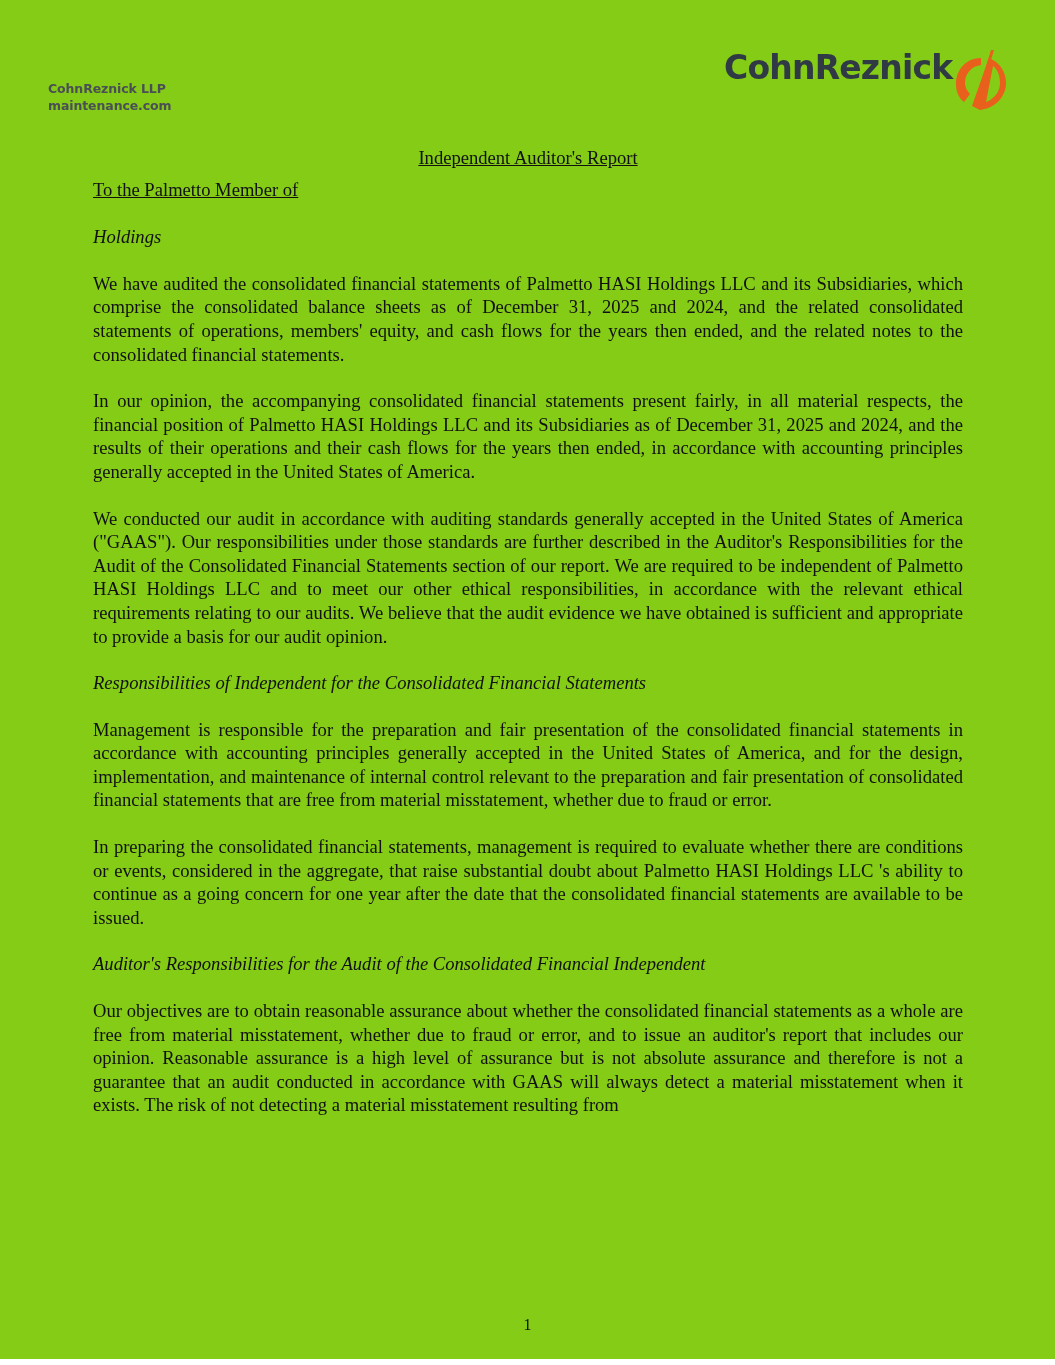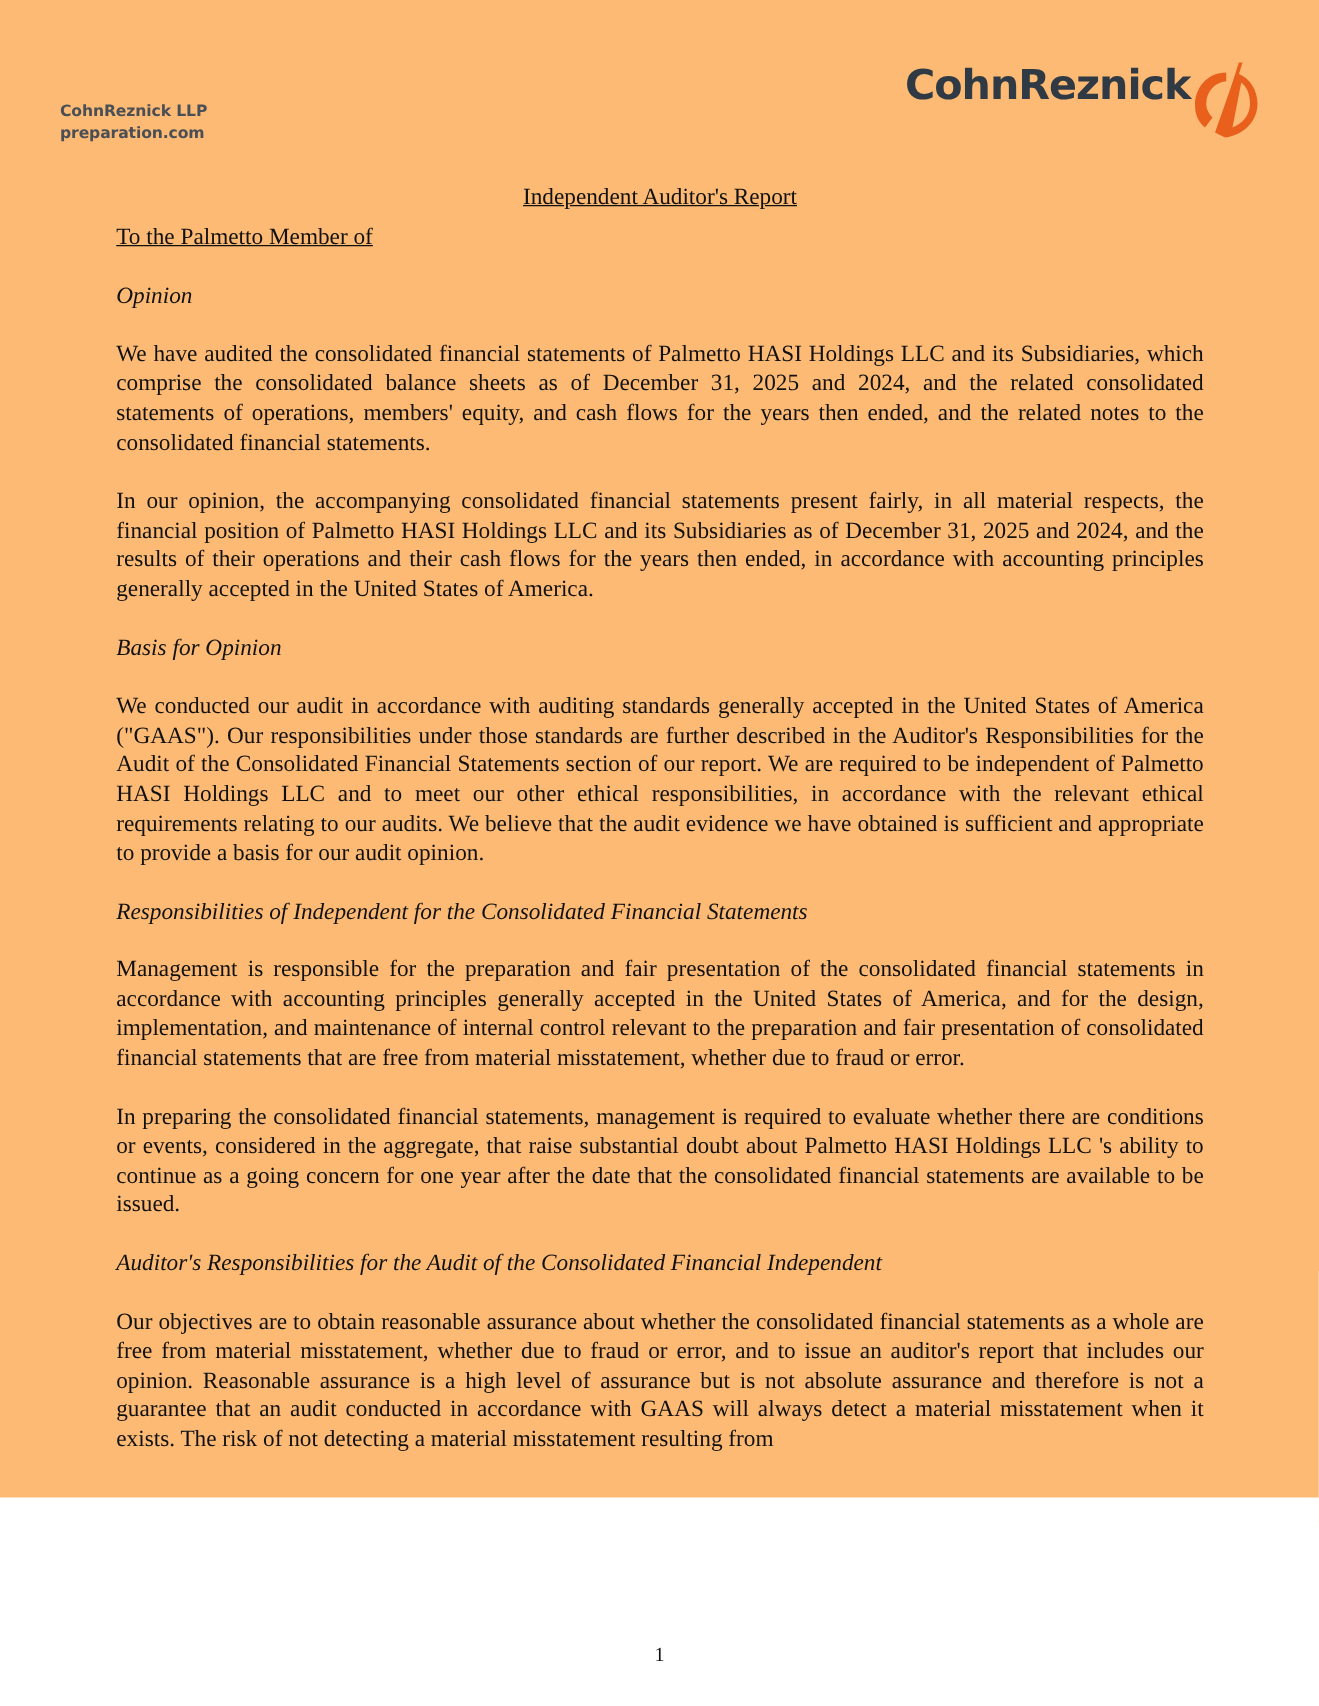--- a/index.html
+++ b/index.html
@@ -1,17 +1,17 @@
 <!DOCTYPE html>
 <html><head>
 <meta charset="utf-8">
 <style>
   html, body { margin: 0; padding: 0; background: #ffffff; }
   body { width: 1055px; height: 1365px; position: relative; overflow: hidden; }
-  .page { position: absolute; left: 0; top: 0; width: 1055px; height: 1198px; background: #fdba74; }
+  .page { position: absolute; left: 0; top: 0; width: 1055px; height: 1359px; background: #84cc16; }
 
   .firm-block { position: absolute; left: 48px; top: 80px; font-family: "DejaVu Sans", sans-serif; font-weight: bold; color: #4a4f55; font-size: 12.5px; line-height: 17px; letter-spacing: -0.1px; }
 
   .logo { position: absolute; left: 724px; top: 48px; height: 70px; display: flex; align-items: flex-start; }
   .logo-text { font-family: "DejaVu Sans", sans-serif; font-weight: bold; font-size: 33px; color: #2f3a44; letter-spacing: -0.8px; }
   .logo-mark { width: 62px; height: 68px; margin-left: -2px; }
 
   .doc { position: absolute; left: 93px; top: 146px; width: 870px; font-family: "Liberation Serif", serif; font-size: 18.6px; line-height: 23.6px; color: #111; }
   .title { text-align: center; text-decoration: underline; margin: 0 0 8px 0; font-size: 18.6px; }
   .addr { margin: 0 0 24px 0; text-decoration: underline; }
@@ -21,44 +21,43 @@
 
   .page-num { position: absolute; left: 0; width: 1055px; top: 1316px; text-align: center; font-family: "Liberation Serif", serif; font-size: 16px; color: #111; }
 </style>
 </head>
 <body>
 
 <div class="page">
 
   <div class="firm-block">
     <div>CohnReznick LLP</div>
-    <div>preparation.com</div>
+    <div>maintenance.com</div>
   </div>
 
   <div class="logo">
     <span class="logo-text">CohnReznick</span>
     <svg class="logo-mark" viewBox="0 0 62 68">
       <path d="M31 10 C16 10 6 22 6 36 C6 44 9 50 14 54 L20 46 C17 43 15 39 15 35 C15 25 22 18 31 17 Z" fill="#e8601c"></path>
       <path d="M41 4 L22 58 L30 62 C46 60 56 48 56 35 C56 24 50 15 41 11 Z M43 18 C48 22 50 28 50 35 C50 44 44 51 36 54 Z" fill="#e8601c" fill-rule="evenodd"></path>
       <path d="M41 2 L44 2 L30 48 L27 48 Z" fill="#e8601c"></path>
     </svg>
   </div>
 
   <div class="doc">
     <div class="title">Independent Auditor's Report</div>
 
     <div class="addr">
       <div>To the Palmetto Member of</div>
     </div>
 
-    <div class="h">Opinion</div>
+    <div class="h">Holdings</div>
     <div class="p">We have audited the consolidated financial statements of Palmetto HASI Holdings LLC and its Subsidiaries, which comprise the consolidated balance sheets as of December 31, 2025 and 2024, and the related consolidated statements of operations, members' equity, and cash flows for the years then ended, and the related notes to the consolidated financial statements.</div>
     <div class="p">In our opinion, the accompanying consolidated financial statements present fairly, in all material respects, the financial position of Palmetto HASI Holdings LLC and its Subsidiaries as of December 31, 2025 and 2024, and the results of their operations and their cash flows for the years then ended, in accordance with accounting principles generally accepted in the United States of America.</div>
 
-    <div class="h">Basis for Opinion</div>
     <div class="p">We conducted our audit in accordance with auditing standards generally accepted in the United States of America ("GAAS"). Our responsibilities under those standards are further described in the Auditor's Responsibilities for the Audit of the Consolidated Financial Statements section of our report. We are required to be independent of Palmetto HASI Holdings LLC and to meet our other ethical responsibilities, in accordance with the relevant ethical requirements relating to our audits. We believe that the audit evidence we have obtained is sufficient and appropriate to provide a basis for our audit opinion.</div>
 
     <div class="h">Responsibilities of Independent for the Consolidated Financial Statements</div>
     <div class="p">Management is responsible for the preparation and fair presentation of the consolidated financial statements in accordance with accounting principles generally accepted in the United States of America, and for the design, implementation, and maintenance of internal control relevant to the preparation and fair presentation of consolidated financial statements that are free from material misstatement, whether due to fraud or error.</div>
     <div class="p">In preparing the consolidated financial statements, management is required to evaluate whether there are conditions or events, considered in the aggregate, that raise substantial doubt about Palmetto HASI Holdings LLC 's ability to continue as a going concern for one year after the date that the consolidated financial statements are available to be issued.</div>
 
     <div class="h">Auditor's Responsibilities for the Audit of the Consolidated Financial Independent</div>
     <div class="p last">Our objectives are to obtain reasonable assurance about whether the consolidated financial statements as a whole are free from material misstatement, whether due to fraud or error, and to issue an auditor's report that includes our opinion. Reasonable assurance is a high level of assurance but is not absolute assurance and therefore is not a guarantee that an audit conducted in accordance with GAAS will always detect a material misstatement when it exists. The risk of not detecting a material misstatement resulting from</div>
   </div>
 

